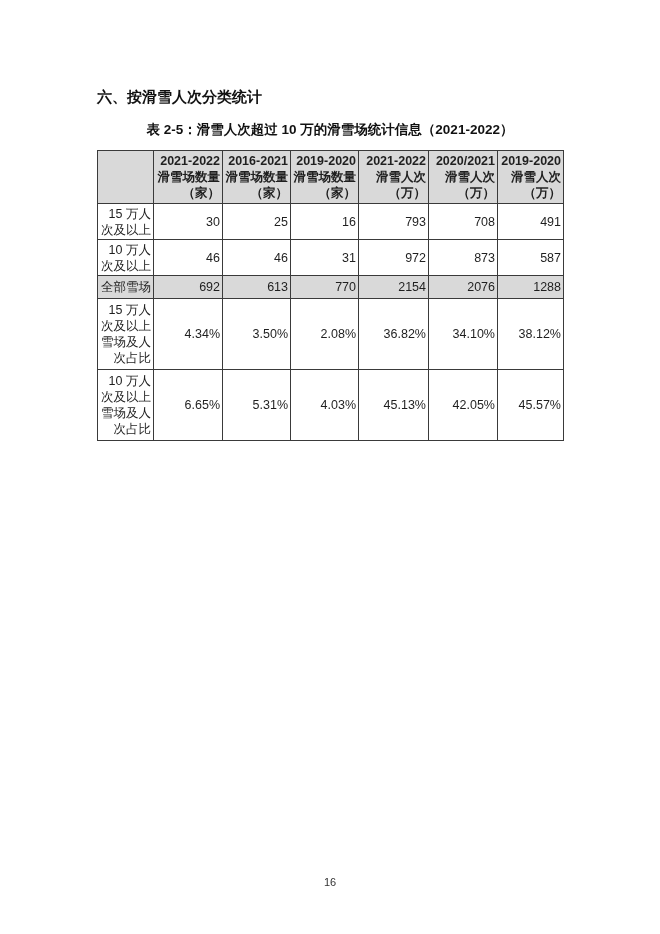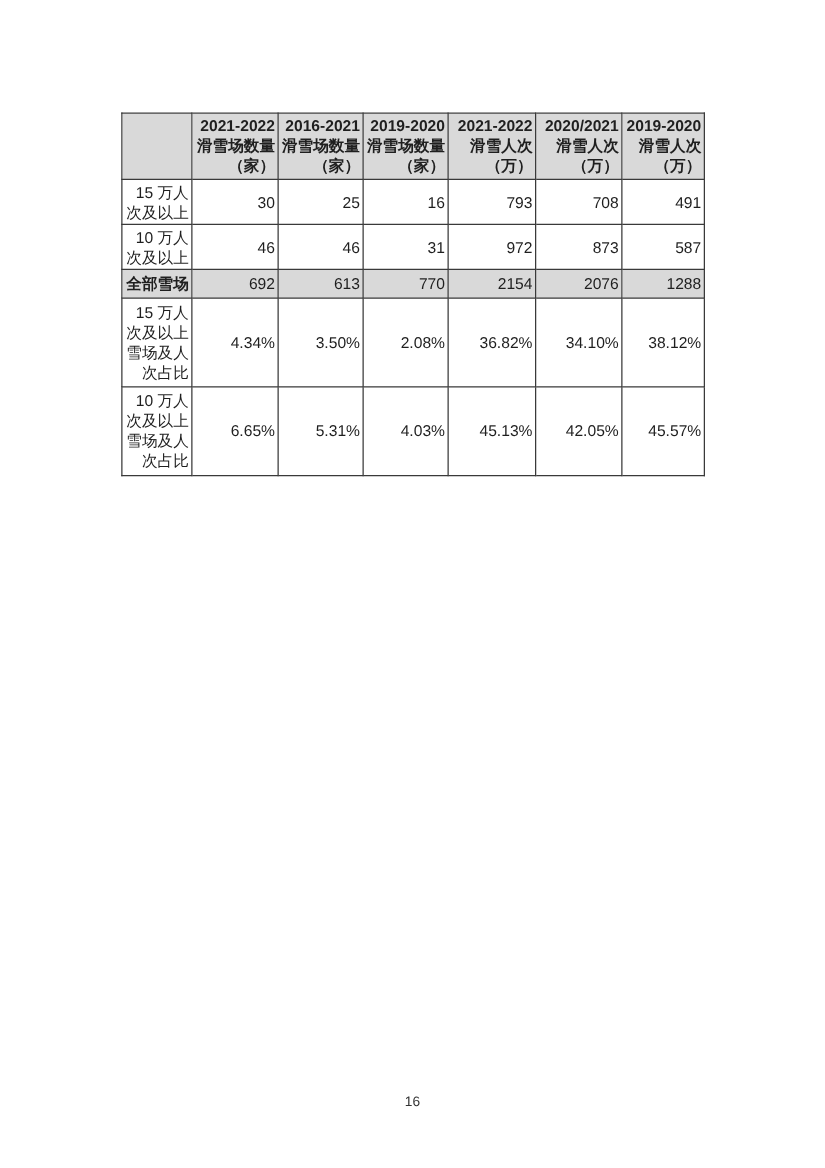--- a/index.html
+++ b/index.html
@@ -63,40 +63,42 @@
     white-space: pre-line;
     line-height: 16px;
     height: 52px;
   }
   table.stats td.label {
     white-space: pre-line;
     line-height: 16px;
   }
   tr.r-data td { height: 35px; }
   tr.r-total td { height: 22px; background: var(--shade-bg, #d9d9d9); }
-  tr.r-total td.label { font-weight: bold; }
+  tr.r-total td.label { font-weight: normal; }
   tr.r-pct td { height: 70px; }
   .page-number {
     position: absolute;
     left: 0;
     right: 0;
     top: 876px;
     text-align: center;
     font-size: 11px;
     color: #333333;
   }
 </style>
 </head>
 <body>
 
 <div class="page">
   <div class="content">
 
+    <h1 class="section-heading">六、按滑雪人次分类统计</h1>
 
 
+    <div class="table-title">表 2-5：滑雪人次超过 10 万的滑雪场统计信息（2021-2022）</div>
 
     <table class="stats">
       <colgroup>
         <col style="width:56px">
         <col style="width:69px">
         <col style="width:68px">
         <col style="width:68px">
         <col style="width:70px">
         <col style="width:69px">
         <col style="width:66px">

